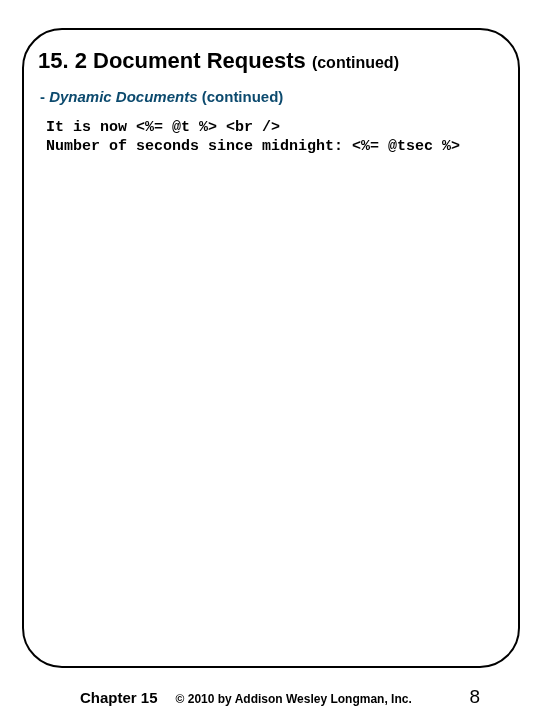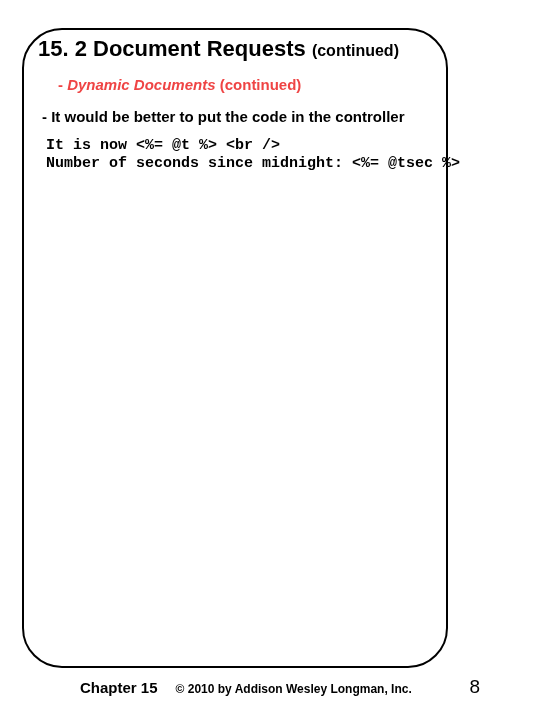--- a/index.html
+++ b/index.html
@@ -7,59 +7,59 @@
     width: 540px;
     height: 720px;
     background: #fff;
     font-family: Arial, Helvetica, sans-serif;
     position: relative;
   }
   .slide-frame {
     position: absolute;
     top: 28px;
     left: 22px;
-    width: 426px;
+    width: 498px;
     height: 640px;
     border: 2px solid #000;
     border-radius: 40px;
-    padding: 6px 12px 14px 14px;
+    padding: 18px 12px 14px 14px;
   }
   .title-line {
     font-weight: bold;
     color: #000;
     margin-bottom: 14px;
   }
   .title-main { font-size: 22px; }
   .title-cont { font-size: 16px; }
   .subhead {
     font-size: 15px;
     font-weight: bold;
-    color: #ef4444;
-    margin: 0 0 14px 20px;
+    color: #0c4a6e;
+    margin: 0 0 14px 2px;
   }
   .subhead .em { font-style: italic; }
   .bullet {
     font-size: 15px;
     font-weight: bold;
     color: #000;
     margin: 0 0 10px 4px;
     line-height: 1.3;
   }
   .code {
     font-family: "Courier New", Courier, monospace;
     font-size: 15px;
     font-weight: bold;
     white-space: pre;
     color: #000;
     margin: 0 0 14px 8px;
     line-height: 1.25;
   }
   .footer {
     position: absolute;
-    bottom: 22px;
+    bottom: 12px;
     left: 0;
     width: 540px;
     display: flex;
     align-items: baseline;
     padding: 0 60px 0 80px;
     gap: 18px;
   }
   .footer .chapter { font-size: 15px; font-weight: bold; }
   .footer .copy { font-size: 12px; font-weight: bold; flex: 1; }
   .footer .pagenum { font-size: 19px; }
@@ -70,21 +70,20 @@
 <div class="slide-frame">
 
   <div class="title-line">
     <span class="title-main">15. 2 Document Requests </span><span class="title-cont">(continued)</span>
   </div>
 
   <div class="subhead">
     <span> - </span><span class="em">Dynamic Documents</span><span> (continued)</span>
   </div>
 
-  <div class="bullet"> - It would be better to put the code in the controller</div>
 
 
 
   <div class="code">It is now &lt;%= @t %&gt; &lt;br /&gt;
 Number of seconds since midnight: &lt;%= @tsec %&gt;</div>
 
 </div>
 
 <div class="footer">
   <span class="chapter">Chapter 15</span>

